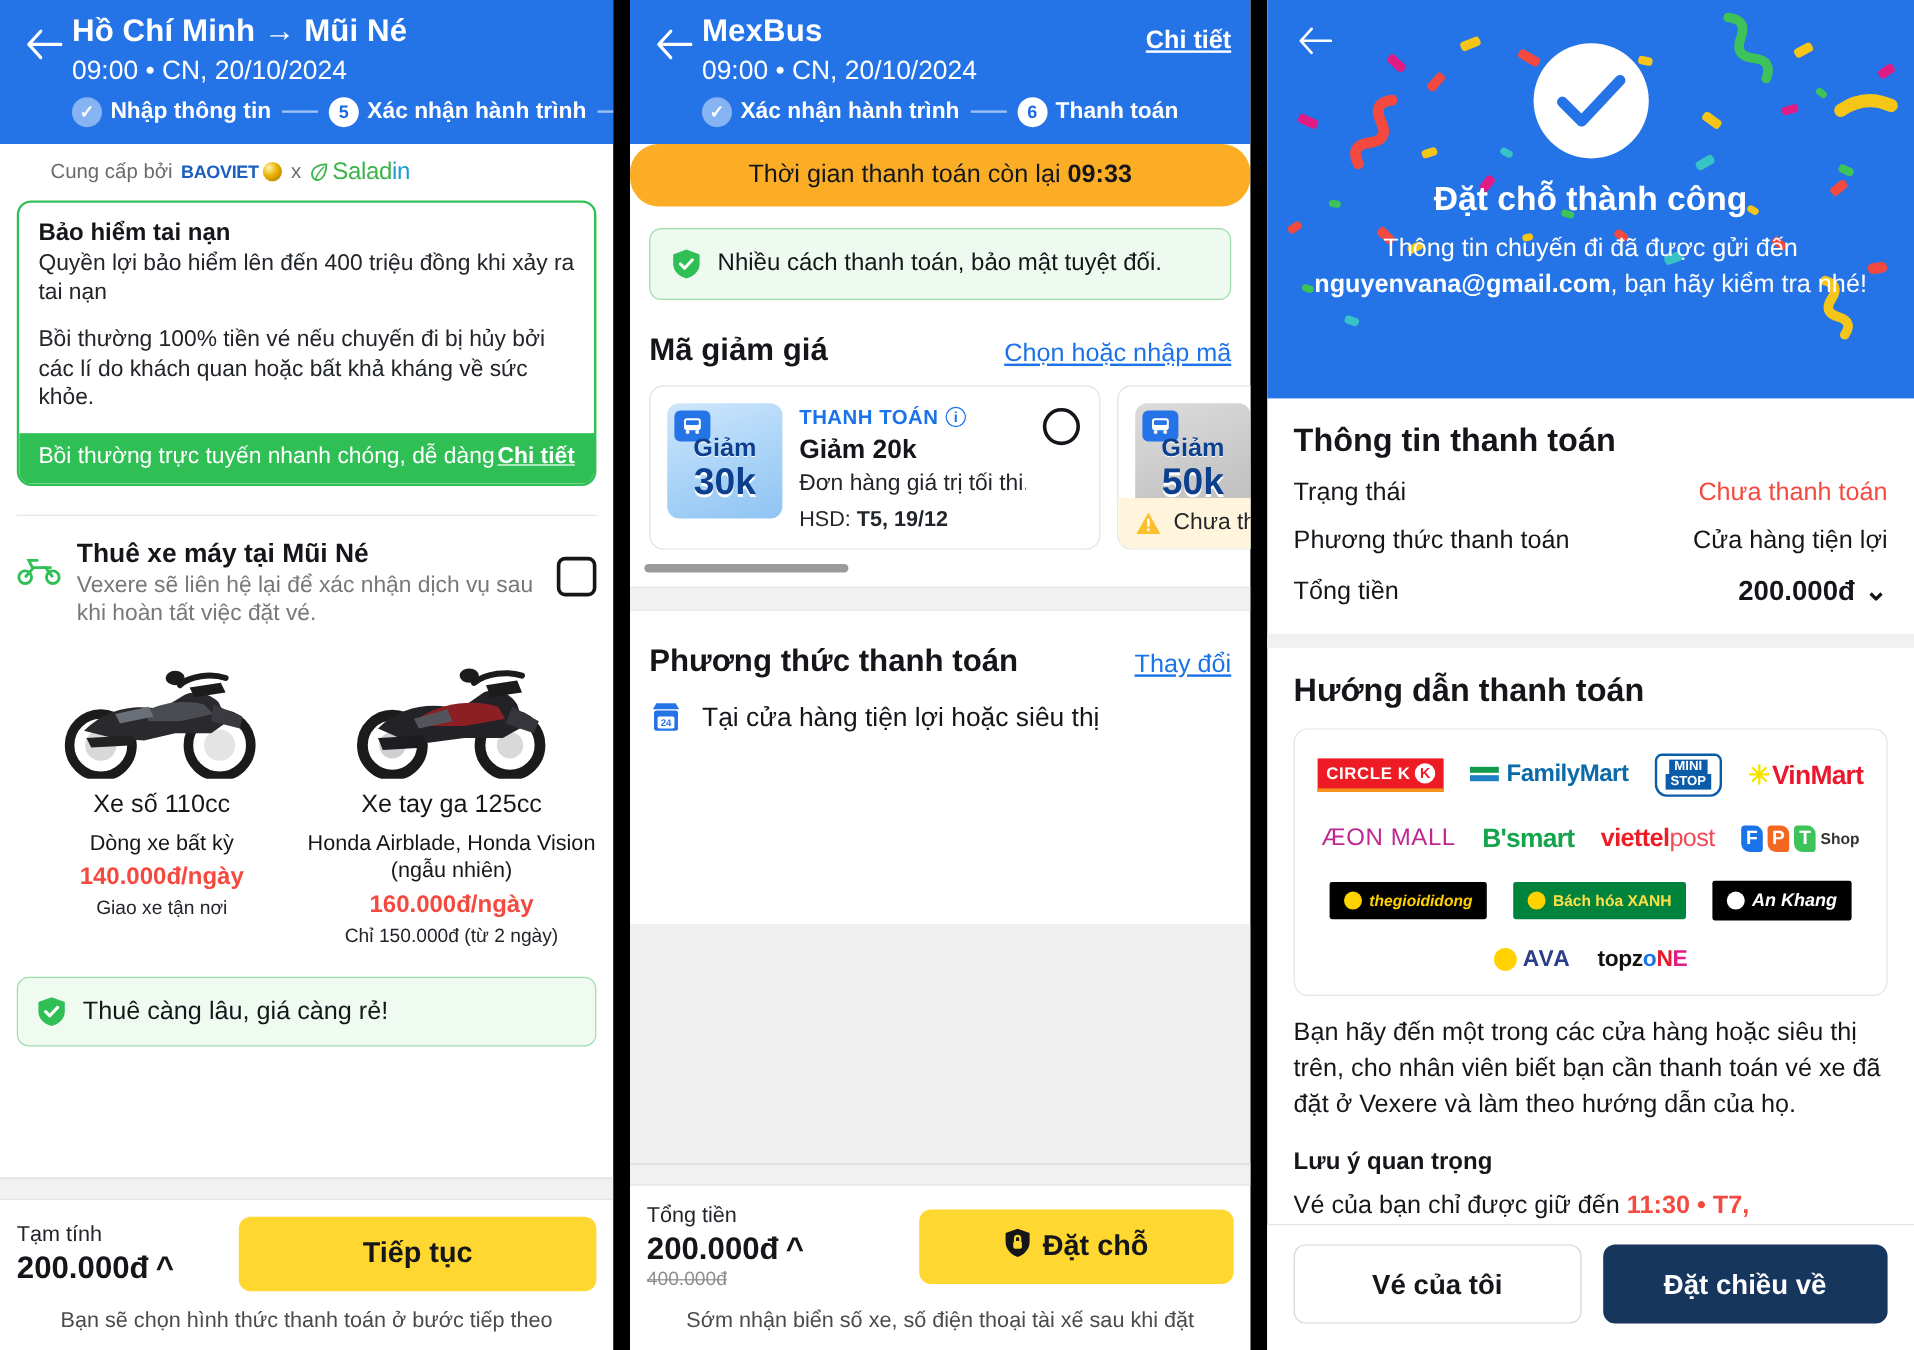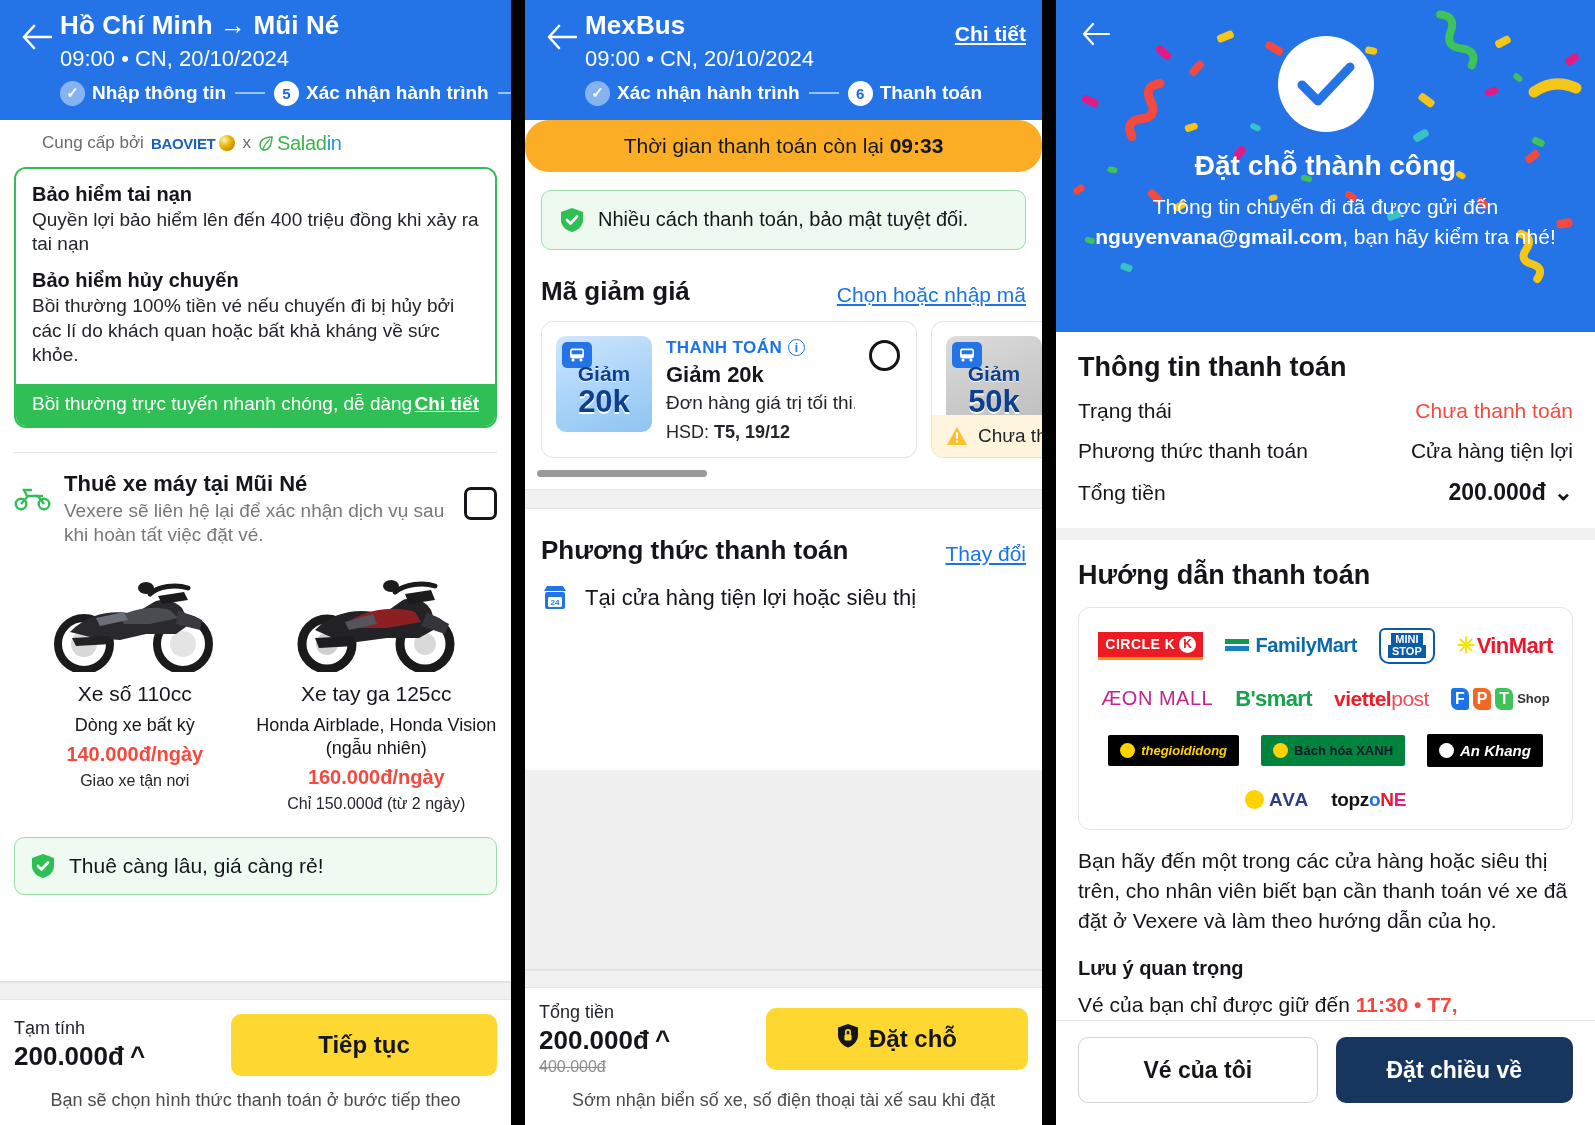--- a/index.html
+++ b/index.html
@@ -80,21 +80,21 @@
 
   
   .botbar { position: absolute; left: 0; right: 0; bottom: 0; background: #fff; border-top: 1px solid #e0e0e0; }
   .botbar .grayband { height: 18px; background: #f1f1f1; border-top: 1px solid #e4e4e4; border-bottom: 1px solid #e4e4e4; }
   .bot-main { display: flex; align-items: center; justify-content: space-between; padding: 14px 14px 0 14px; }
   .bot-left .bot-lbl { font-size: 18px; color: #22252a; }
   .bot-left .bot-amt { font-size: 26px; font-weight: bold; color: #14161a; display: flex; align-items: center; gap: 6px; margin-top: 2px; }
   .bot-left .bot-strike { font-size: 16px; color: #8d8d8d; text-decoration: line-through; margin-top: 2px; }
   .cta { background: #ffd731; border-radius: 10px; font-size: 24px; font-weight: bold; color: #14161a;
          display: flex; align-items: center; justify-content: center; gap: 10px; }
-  .cta-1 { width: 266px; height: 62px; }
+  .cta-1 { width: 298px; height: 62px; }
   .cta-2 { width: 262px; height: 62px; }
   .bot-note { text-align: center; font-size: 18px; color: #4a4a4a; padding: 14px 10px 14px 10px; white-space: nowrap; }
 
   
   .timer { background: #fbad26; text-align: center; font-size: 21px; color: #14161a; padding: 14px 0; border-radius: 24px; }
   .timer b { font-weight: bold; }
   .note-green { margin: 18px 16px 0 16px; background: #eefaf0; border: 1px solid #9adcaa; border-radius: 10px;
                 padding: 16px 18px; display: flex; align-items: center; gap: 14px; font-size: 20px; color: #14161a; }
   .sect-head { display: flex; align-items: flex-end; justify-content: space-between; padding: 26px 16px 0 16px; }
   .sect-title { font-size: 26px; font-weight: bold; color: #14161a; }
@@ -169,21 +169,21 @@
   .aeon { font-size: 20px; color: #c0268f; letter-spacing: .5px; }
   .bsmart { font-size: 22px; font-weight: bold; color: #14a44b; letter-spacing: -.6px; }
   .viettel { font-size: 21px; font-weight: bold; color: #ee1c25; letter-spacing: -.5px; }
   .viettel span { font-weight: normal; color: #ef4b57; }
   .fpt { display: inline-flex; align-items: center; gap: 4px; }
   .fpt i { font-style: normal; font-size: 16px; font-weight: bold; color: #fff; padding: 2px 4px; border-radius: 3px 7px 3px 7px; }
   .fpt-s { font-size: 13px; font-weight: bold; color: #333; }
   .box { padding: 8px 12px; border-radius: 2px; display: inline-flex; align-items: center; gap: 6px; }
   .box .dot { width: 15px; height: 15px; border-radius: 50%; display: inline-block; }
   .tgdd { background: #000; color: #ffd200; font-size: 13px; font-weight: bold; font-style: italic; }
-  .bhx { background: #00843d; color: #0f172a; font-size: 13px; font-weight: bold; }
+  .bhx { background: #00843d; color: #fde047; font-size: 13px; font-weight: bold; }
   .ankhang { background: #000000; color: #fff; font-size: 15px; font-weight: bold; font-style: italic; }
   .ava { display: inline-flex; align-items: center; gap: 5px; font-size: 19px; color: #2b3d86; font-weight: bold; letter-spacing: 1px; }
   .topzone { font-size: 19px; font-weight: bold; color: #111; letter-spacing: -.3px; }
   .topzone .r { color: #e8192c; } .topzone .b { color: #1a73e8; } .topzone .m { color: #e01b84; }
 
   .para { padding: 16px 22px 0 22px; font-size: 21px; color: #14161a; line-height: 1.42; }
   .h4 { padding: 22px 22px 0 22px; font-size: 20px; font-weight: bold; color: #14161a; }
   .para2 { padding: 10px 22px 0 22px; font-size: 21px; color: #14161a; line-height: 1.42; }
   .para2 b { color: #f4493f; font-weight: bold; }
   .bot3 { position: absolute; left: 0; right: 0; bottom: 0; background: #fff; border-top: 1px solid #e4e4e4;
@@ -246,21 +246,20 @@
         </span>
         <span class="sal-word"><span>Salad</span><b>in</b></span>
       </span>
     </div>
 
     <div class="ins-card">
       <div class="ins-body">
         <div class="ins-h">Bảo hiểm tai nạn</div>
         <div class="ins-p">Quyền lợi bảo hiểm lên đến 400 triệu đồng khi xảy ra tai nạn</div>
         <div class="ins-gap"></div>
-        <div class="ins-h">Bảo hiểm hủy chuyến</div>
         <div class="ins-p">Bồi thường 100% tiền vé nếu chuyến đi bị hủy bởi các lí do khách quan hoặc bất khả kháng về sức khỏe.</div>
       </div>
       <div class="ins-foot">
         <span>Bồi thường trực tuyến nhanh chóng, dễ dàng</span>
         <a href="#">Chi tiết</a>
       </div>
     </div>
 
     <div class="divider"></div>
 
@@ -408,21 +407,21 @@
         <div class="cp-img">
           <div class="cp-bus">
             <svg width="18" height="16" viewBox="0 0 18 16">
                 <rect x="2" y="1.5" width="14" height="10" rx="2.4" fill="#fff"></rect>
                 <rect x="3.6" y="3.2" width="10.8" height="4" rx="1" fill="#2474e8"></rect>
                 <circle cx="5" cy="13" r="1.6" fill="#fff"></circle>
                 <circle cx="13" cy="13" r="1.6" fill="#fff"></circle>
               </svg>
           </div>
           <div class="cp-g">Giảm</div>
-          <div class="cp-k">20k</div>
+          <div class="cp-k">30k</div>
         </div>
         <div class="cp-txt">
           <div class="cp-tag">
             <span>THANH TOÁN</span>
             <span class="cp-info">i</span>
           </div>
           <div class="cp-name">Giảm 20k</div>
           <div class="cp-desc">Đơn hàng giá trị tối thi...</div>
           <div class="cp-hsd">
             <span>HSD:</span>

